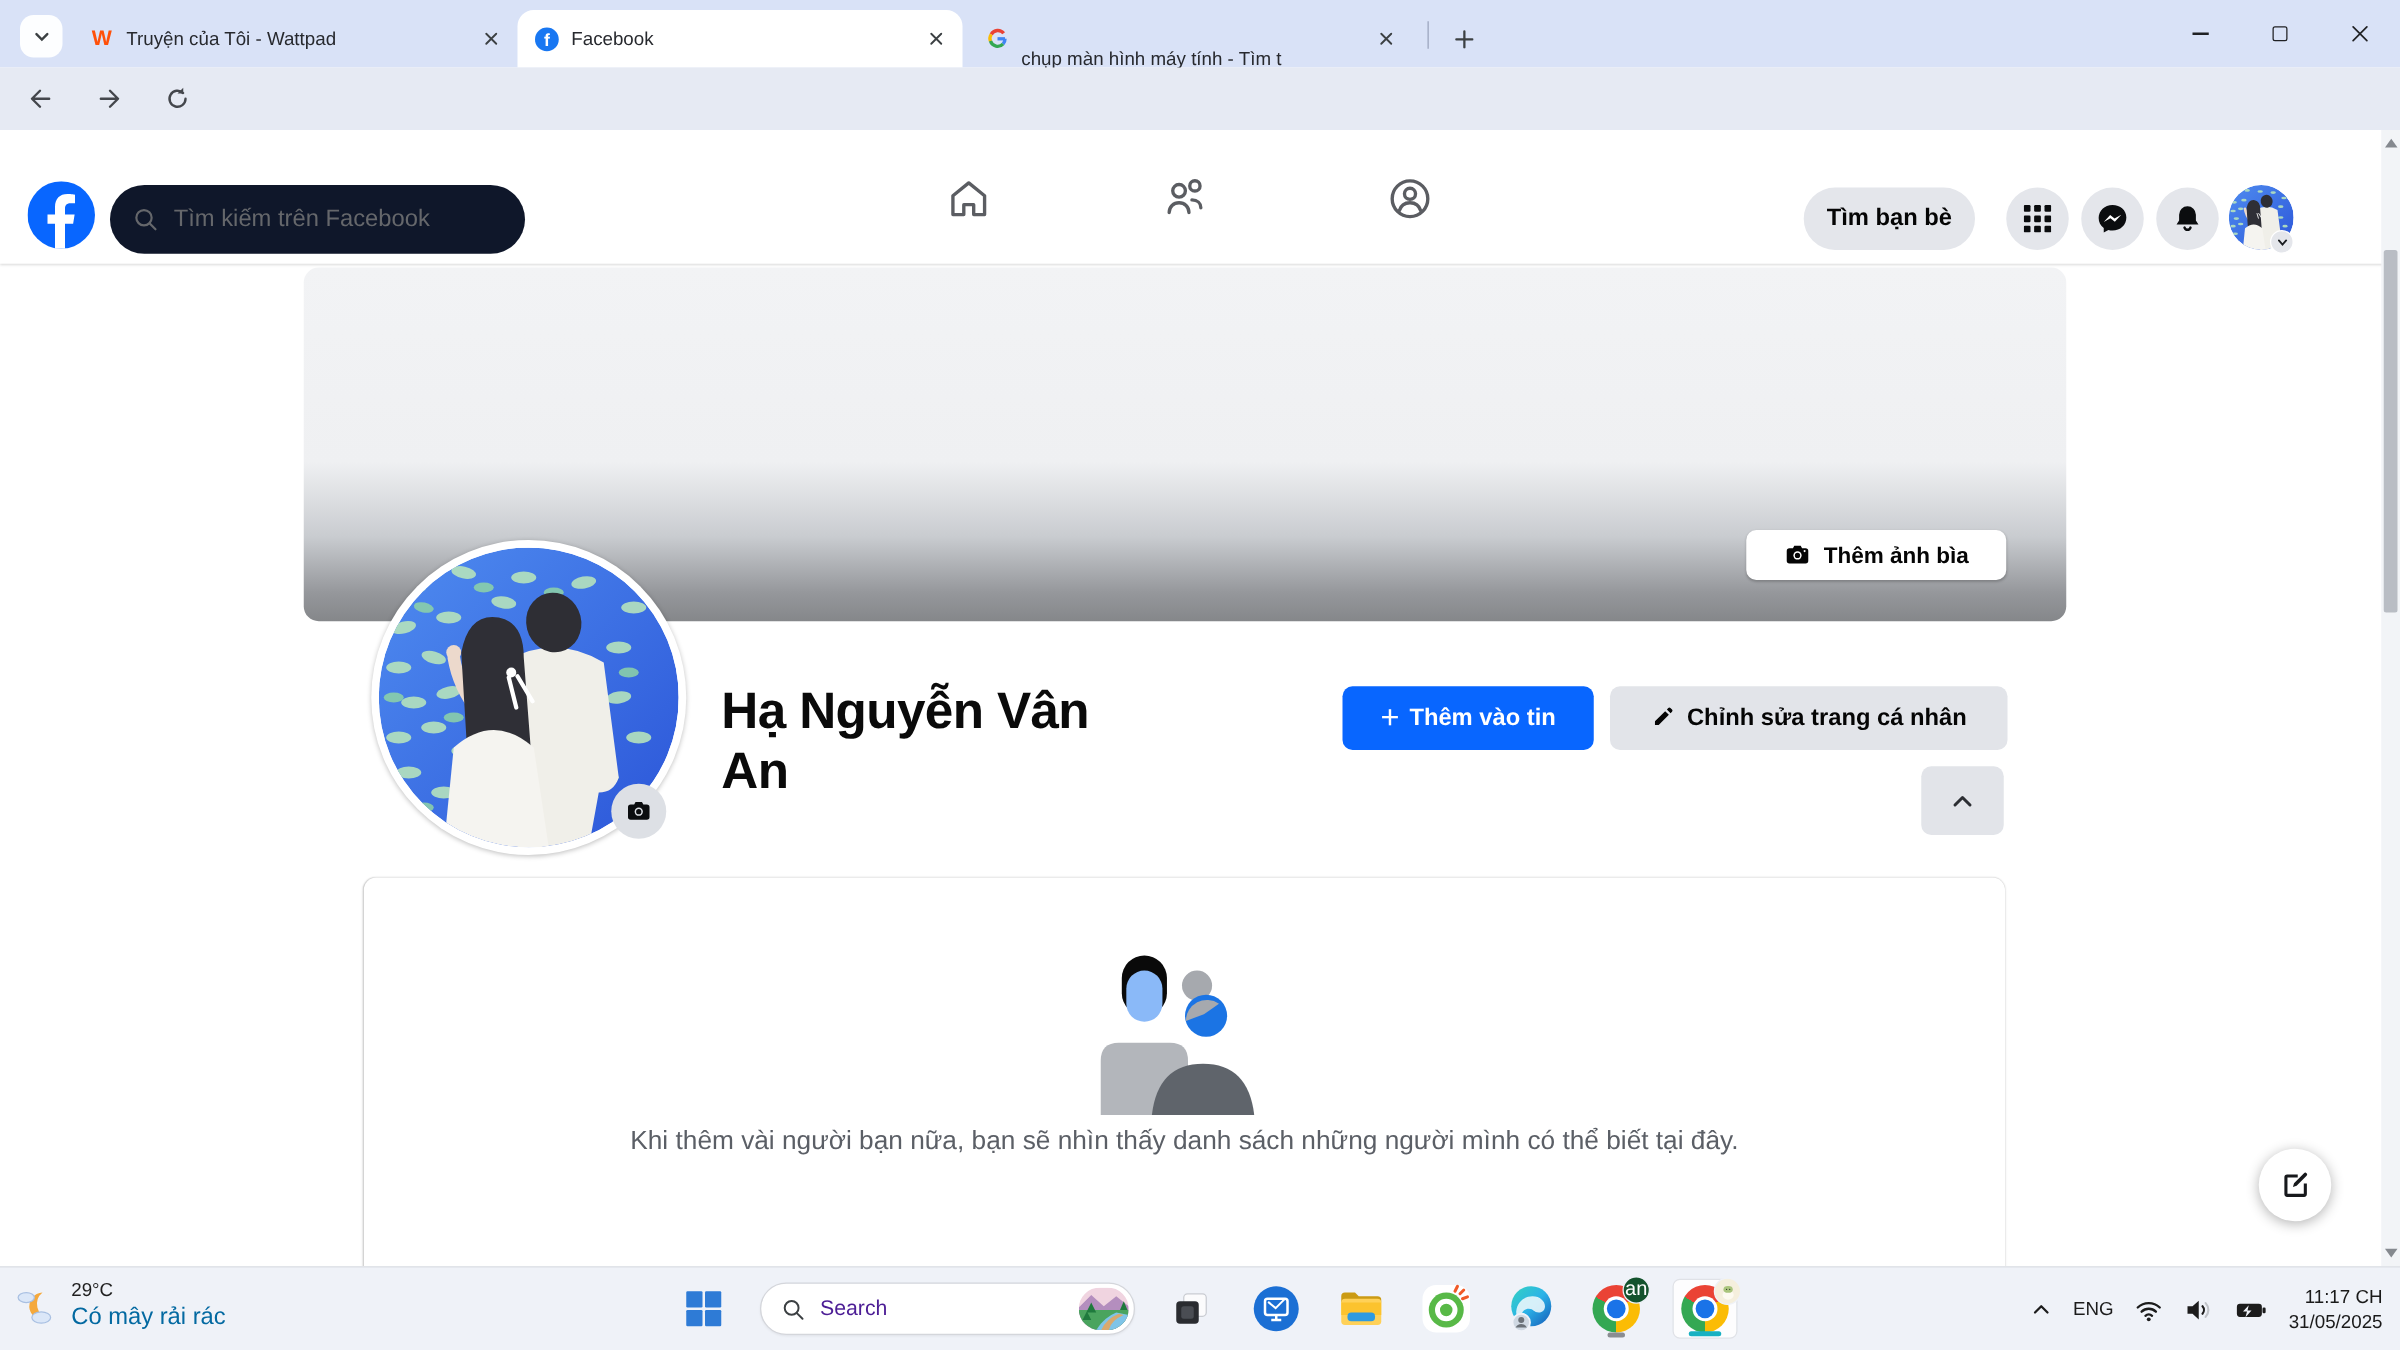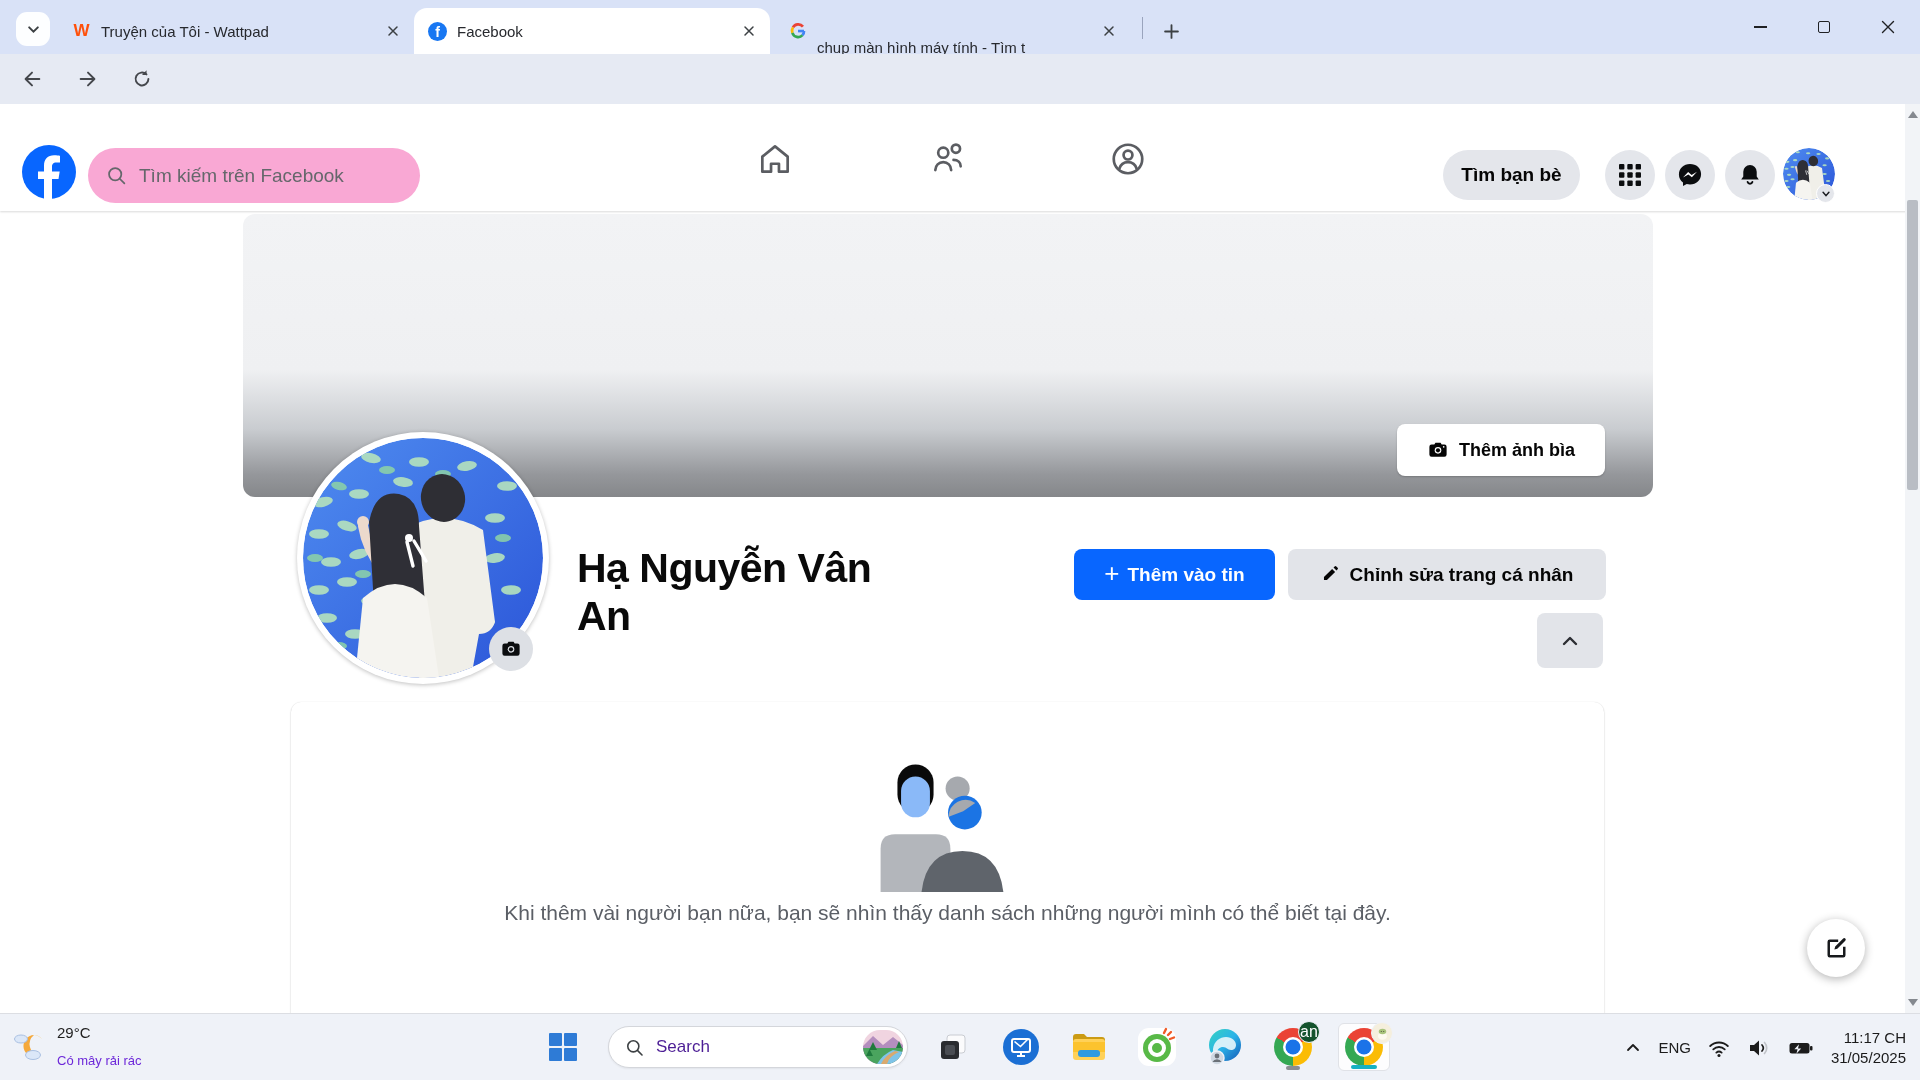--- a/index.html
+++ b/index.html
@@ -31,31 +31,31 @@
   .omni-url { font-size:17px; color:#1d1f23; margin-left:12px; flex:1; white-space:nowrap; overflow:hidden; }
   .omni-right { display:flex; align-items:center; gap:22px; margin-right:4px; }
   .tb-avatar { position:absolute; left:1816px; top:62px; width:34px; height:34px; border-radius:50%; overflow:hidden; background:#f5efdd; display:flex; align-items:center; justify-content:center; }
   .menu-dots { position:absolute; left:1880px; top:67px; width:4px; height:24px; display:flex; flex-direction:column; justify-content:space-between; align-items:center; }
   .menu-dots i { width:4px; height:4px; border-radius:50%; background:#3f4247; }
 
   
   .fbview { position:absolute; left:0; top:104px; width:1920px; height:909px; background:#fff; overflow:hidden; }
   .fb-header { position:absolute; left:0; top:0; width:1920px; height:107px; background:#fff; box-shadow:0 1px 2px rgba(0,0,0,.15); }
   .fb-logo { position:absolute; left:22px; top:41px; width:54px; height:54px; }
-  .fb-search { position:absolute; left:88px; top:44px; width:332px; height:55px; border-radius:28px; background:#f9a8d4; display:flex; align-items:center; padding:0 18px; gap:12px; }
+  .fb-search { position:absolute; left:88px; top:44px; width:332px; height:55px; border-radius:28px; background:#0f172a; display:flex; align-items:center; padding:0 18px; gap:12px; }
   .fb-search-ph { font-size:19px; color:#65676b; }
   .fb-nav { position:absolute; top:32px; width:46px; height:46px; display:flex; align-items:center; justify-content:center; }
   .pill-btn { position:absolute; top:46px; height:50px; border-radius:25px; background:#e4e6eb; display:flex; align-items:center; justify-content:center; font-weight:bold; font-size:19px; color:#050505; }
   .hdr-circle { position:absolute; top:46px; width:50px; height:50px; border-radius:50%; background:#e4e6eb; display:flex; align-items:center; justify-content:center; }
   .hdr-avatar { position:absolute; left:1783px; top:44px; width:52px; height:52px; border-radius:50%; overflow:hidden; }
   .hdr-avatar-badge { position:absolute; left:1816px; top:80px; width:19px; height:19px; border-radius:50%; background:#e4e6eb; border:1.5px solid #fff; display:flex; align-items:center; justify-content:center; }
 
   .cover { position:absolute; left:243px; top:110px; width:1410px; height:283px; border-radius:12px;
     background:linear-gradient(180deg,#f2f3f5 0%,#eff0f2 55%,#c9ccd0 76%,#95979b 92%,#85878a 100%); }
-  .cover-btn { position:absolute; left:1397px; top:320px; width:208px; height:52px; background:#fff; border-radius:8px; display:flex; align-items:center; justify-content:center; gap:10px; font-weight:bold; font-size:18px; color:#050505; box-shadow:0 1px 2px rgba(0,0,0,.2); }
+  .cover-btn { position:absolute; left:1397px; top:320px; width:208px; height:40px; background:#fff; border-radius:8px; display:flex; align-items:center; justify-content:center; gap:10px; font-weight:bold; font-size:18px; color:#050505; box-shadow:0 1px 2px rgba(0,0,0,.2); }
 
   .profile-pic { position:absolute; left:297px; top:328px; width:252px; height:252px; border-radius:50%; background:#fff; box-shadow:0 1px 4px rgba(0,0,0,.25); display:flex; align-items:center; justify-content:center; }
   .profile-pic .photo { width:240px; height:240px; border-radius:50%; overflow:hidden; }
   .pic-cam-badge { position:absolute; left:489px; top:523px; width:44px; height:44px; border-radius:50%; background:#dde0e5; display:flex; align-items:center; justify-content:center; }
 
   .profile-name { position:absolute; left:577px; top:440px; width:345px; font-size:41px; line-height:48px; font-weight:bold; color:#0a0a0a; letter-spacing:-.5px; }
 
   .story-btn { position:absolute; left:1074px; top:445px; width:201px; height:51px; border-radius:8px; background:#0866ff; color:#fff; font-weight:bold; font-size:19px; display:flex; align-items:center; justify-content:center; gap:8px; }
   .story-plus { font-size:26px; font-weight:normal; margin-top:-3px; }
   .edit-btn { position:absolute; left:1288px; top:445px; width:318px; height:51px; border-radius:8px; background:#e2e4e9; color:#050505; font-weight:bold; font-size:19px; display:flex; align-items:center; justify-content:center; gap:10px; }
@@ -70,21 +70,21 @@
 
   .pg-scrollbar { position:absolute; right:0; top:0; width:15px; height:909px; background:#f2f4f7; }
   .sb-up { position:absolute; left:3px; top:7px; width:0; height:0; border-left:5px solid transparent; border-right:5px solid transparent; border-bottom:7px solid #85898f; }
   .sb-down { position:absolute; left:3px; bottom:7px; width:0; height:0; border-left:5px solid transparent; border-right:5px solid transparent; border-top:7px solid #85898f; }
   .sb-thumb { position:absolute; left:2px; top:96px; width:11px; height:290px; background:#b9bdc4; border-radius:2px; }
 
   
   .taskbar { position:absolute; left:0; top:1013px; width:1920px; height:67px; background:#eff2f8; border-top:1px solid #dcdee3; }
   .weather { position:absolute; left:10px; top:10px; display:flex; align-items:center; gap:11px;justify-content:space-between; }
   .weather-temp { font-size:15px; color:#1f1f1f; }
-  .weather-desc { font-size:13px; color:#6d28d9; margin-top:12px; }
+  .weather-desc { font-size:19px; color:#0369a1; margin-top:2px; }
   .tb-center { position:absolute; left:540px; top:9px; display:flex; align-items:center; gap:22px; }
   .tb-item { width:46px; height:48px; display:flex; align-items:center; justify-content:center; position:relative; border-radius:6px; }
   .tb-item.active-app { background:rgba(255,255,255,.85); border:1px solid #e0e2e7; width:52px; }
   .run-dot { position:absolute; bottom:1px; left:50%; transform:translateX(-50%); width:14px; height:4px; border-radius:2px; background:#8a8d92; }
   .active-bar { position:absolute; bottom:1px; left:50%; transform:translateX(-50%); width:26px; height:4px; border-radius:2px; background:#17b1c2; }
   .win-search { width:300px; height:42px; background:#fff; border:1px solid #d4d6db; border-radius:21px; display:flex; align-items:center; padding:0 4px 0 16px; gap:12px; box-shadow:0 1px 2px rgba(0,0,0,.06); }
   .win-search-ph { flex:1; font-size:17px; color:#4c1d95; }
   .search-art { width:40px; height:34px; border-radius:17px; overflow:hidden; }
   .chrome-glyph { width:38px; height:38px; border-radius:50%; background:conic-gradient(from 60deg,#fbbc05 0 120deg,#34a853 0 240deg,#ea4335 0 360deg); position:relative; }
   .chrome-glyph::before { content:""; position:absolute; left:50%; top:50%; transform:translate(-50%,-50%); width:20px; height:20px; border-radius:50%; background:#fff; }

